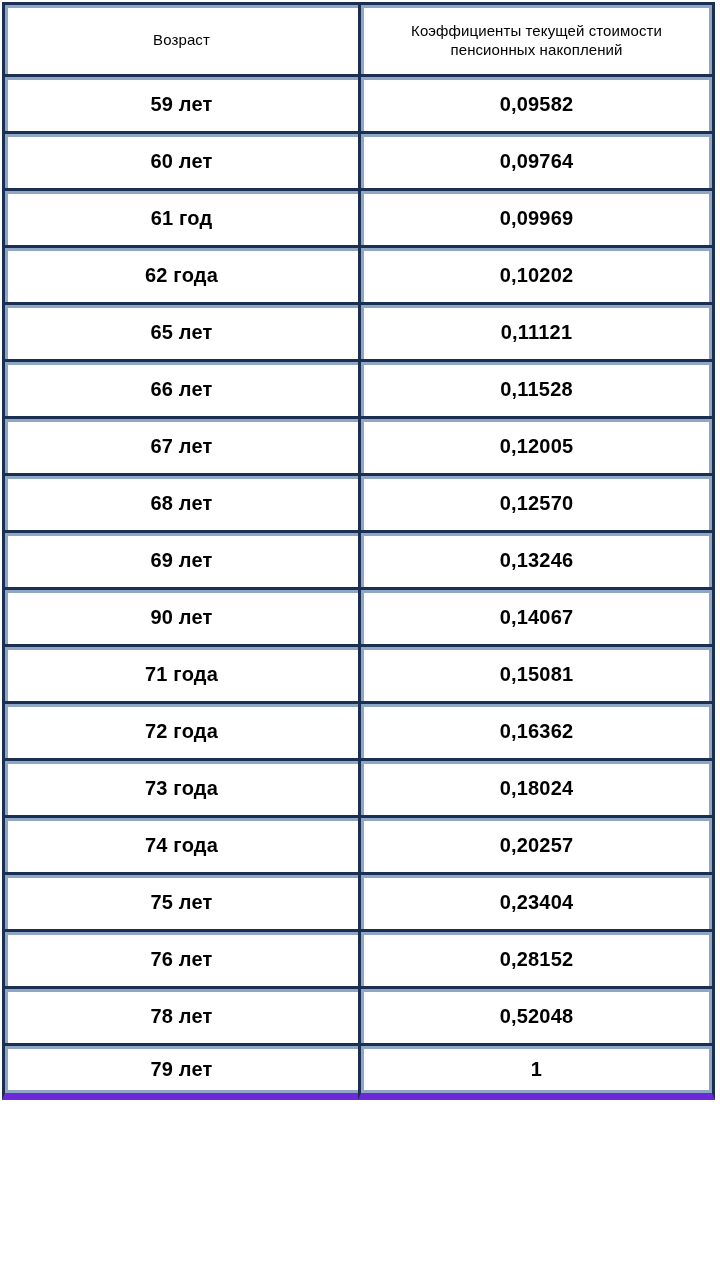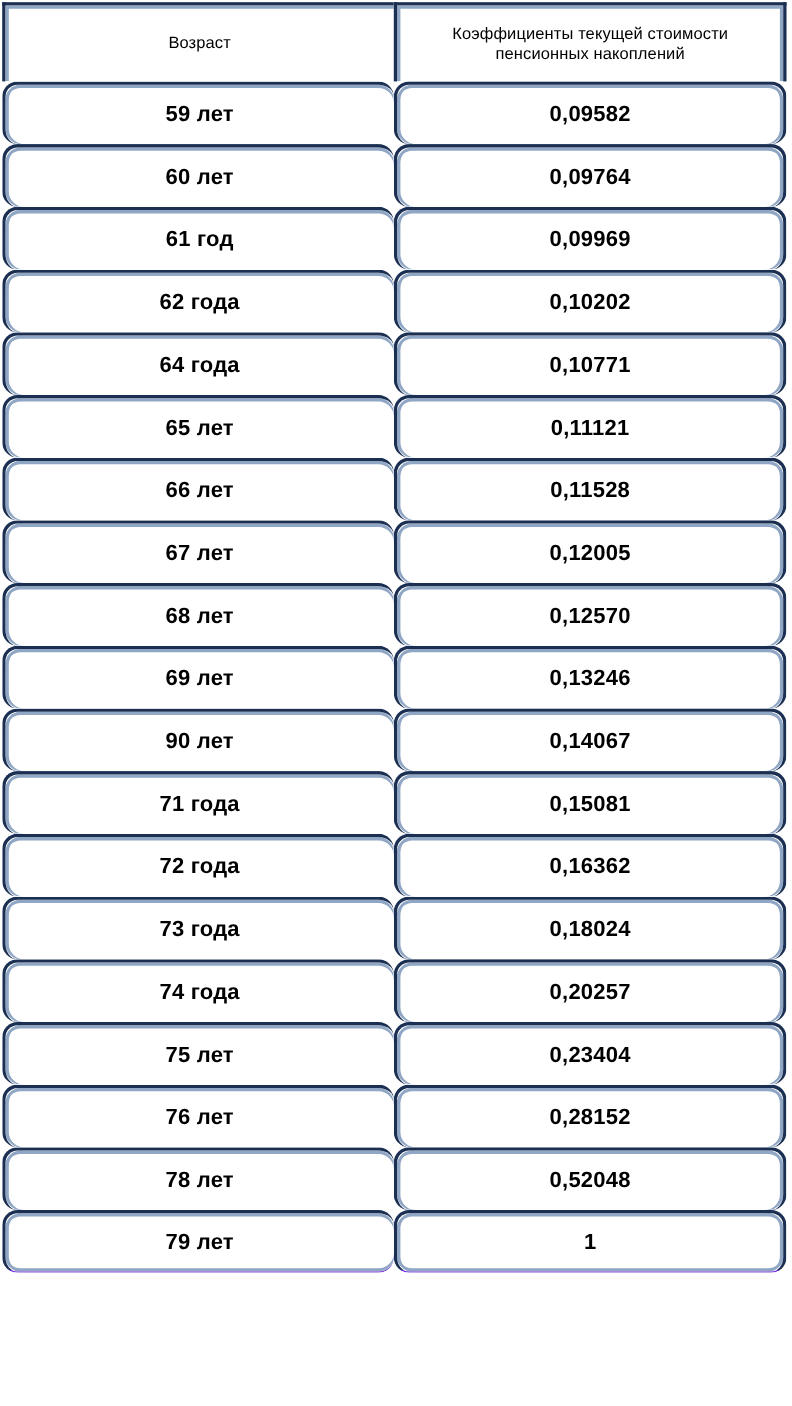--- a/index.html
+++ b/index.html
@@ -58,21 +58,21 @@
   #coefficients-table tr > *:last-child {
     border-right: 3px solid #1b2f52;
     box-shadow:
       inset 0 3px 0 0 #8fa6c4,
       inset 3px 0 0 0 #8fa6c4,
       inset -3px 0 0 0 #8fa6c4;
   }
 
   
   #coefficients-table tbody tr:last-child > * {
-    border-bottom: 1px solid #6d28d9;
+    border-bottom: 7px solid #6d28d9;
   }
   #coefficients-table tbody tr:last-child > *:last-child {
     box-shadow:
       inset 0 3px 0 0 #8fa6c4,
       inset 3px 0 0 0 #8fa6c4,
       inset -3px 0 0 0 #8fa6c4,
       inset 0 -3px 0 0 #8fa6c4;
   }
   #coefficients-table tbody tr:last-child > *:first-child {
     box-shadow:
@@ -93,21 +93,20 @@
     display: block;
   }
 
   
   #coefficients-table tbody td {
     height: 57px;
     font-weight: bold;
     font-size: 20px;
     font-stretch: condensed;
     letter-spacing: 0.2px;
-    border-radius: 14px;
   }
 </style>
 </head>
 <body>
 
 <div id="page">
   <table id="coefficients-table">
     <colgroup>
       <col class="col-age">
       <col class="col-coeff">
@@ -134,24 +133,20 @@
         </tr>
         <tr>
           <td>61 год</td>
           <td>0,09969</td>
         </tr>
         <tr>
           <td>62 года</td>
           <td>0,10202</td>
         </tr>
         <tr>
-          <td>64 года</td>
-          <td>0,10771</td>
-        </tr>
-        <tr>
           <td>65 лет</td>
           <td>0,11121</td>
         </tr>
         <tr>
           <td>66 лет</td>
           <td>0,11528</td>
         </tr>
         <tr>
           <td>67 лет</td>
           <td>0,12005</td>

